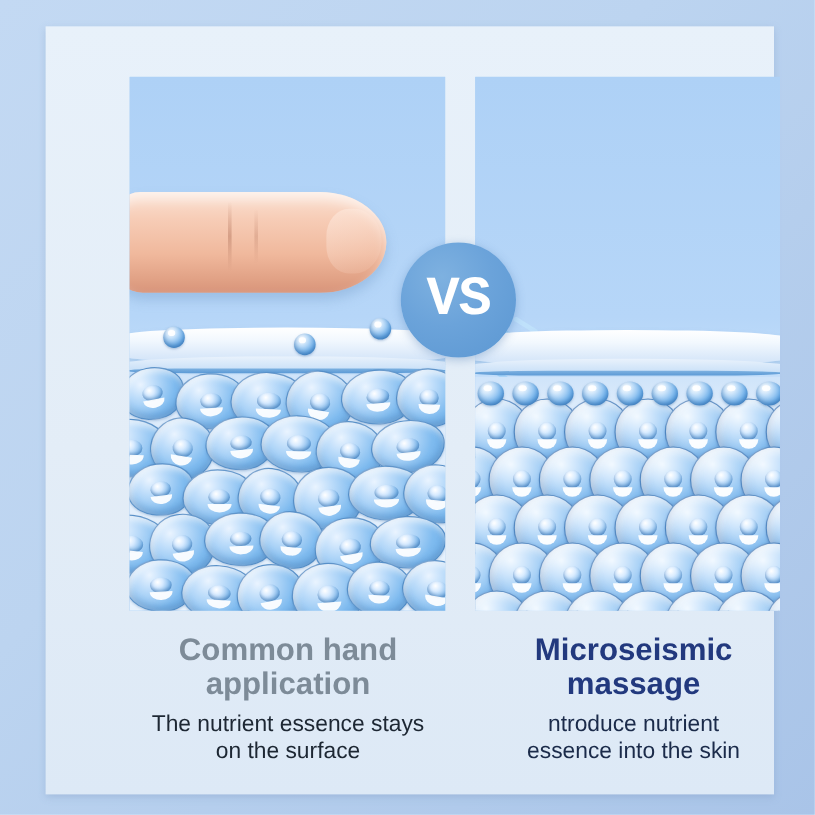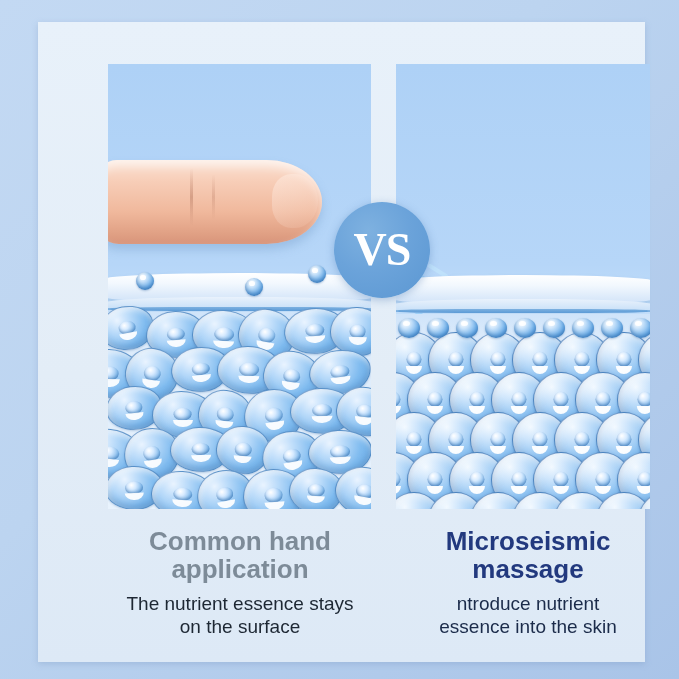--- a/index.html
+++ b/index.html
@@ -98,21 +98,21 @@
   
   .zig{position:absolute;}
   .zig svg{display:block;}
 
   
   .vs{position:absolute;left:296px;top:180px;width:96px;height:96px;border-radius:50%;
       background:radial-gradient(circle at 36% 30%,#7eb1e0 0%,#6ba3da 45%,#5b97d2 100%);
       display:flex;align-items:center;justify-content:center;
       box-shadow:0 2px 8px rgba(60,110,170,.35);}
   .vs span{color:#fff;font-weight:bold;font-size:46px;letter-spacing:-1px;line-height:1;
-      font-family:Liberation Serif, serif;}
+      font-family:Liberation Mono, monospace;}
 
   
   .caption{position:absolute;top:505px;text-align:center;}
   .cap-left{left:62px;width:280px;}
   .cap-right{left:350px;width:280px;}
   .cap-title{font-weight:bold;font-size:26px;line-height:1.08;margin:0 0 10px 0;}
   .cap-left .cap-title{color:#7d8b98;}
   .cap-right .cap-title{color:#22397e;}
   .cap-sub{font-size:19px;line-height:1.2;margin:0;}
   .cap-left .cap-sub{color:#1d2733;}

